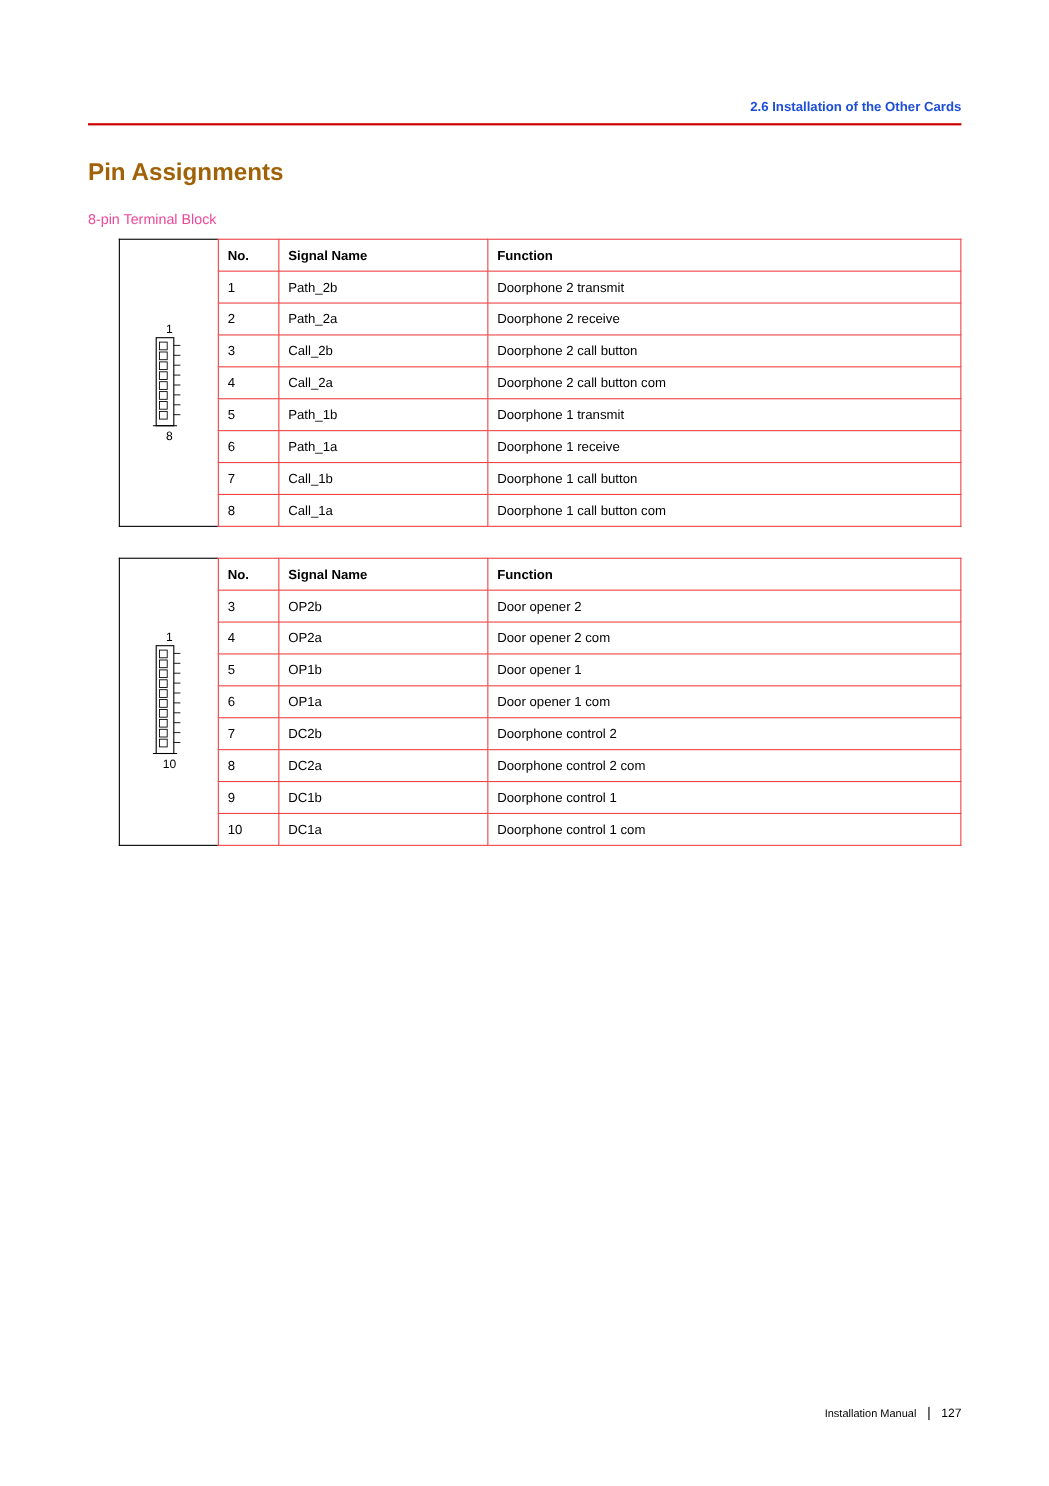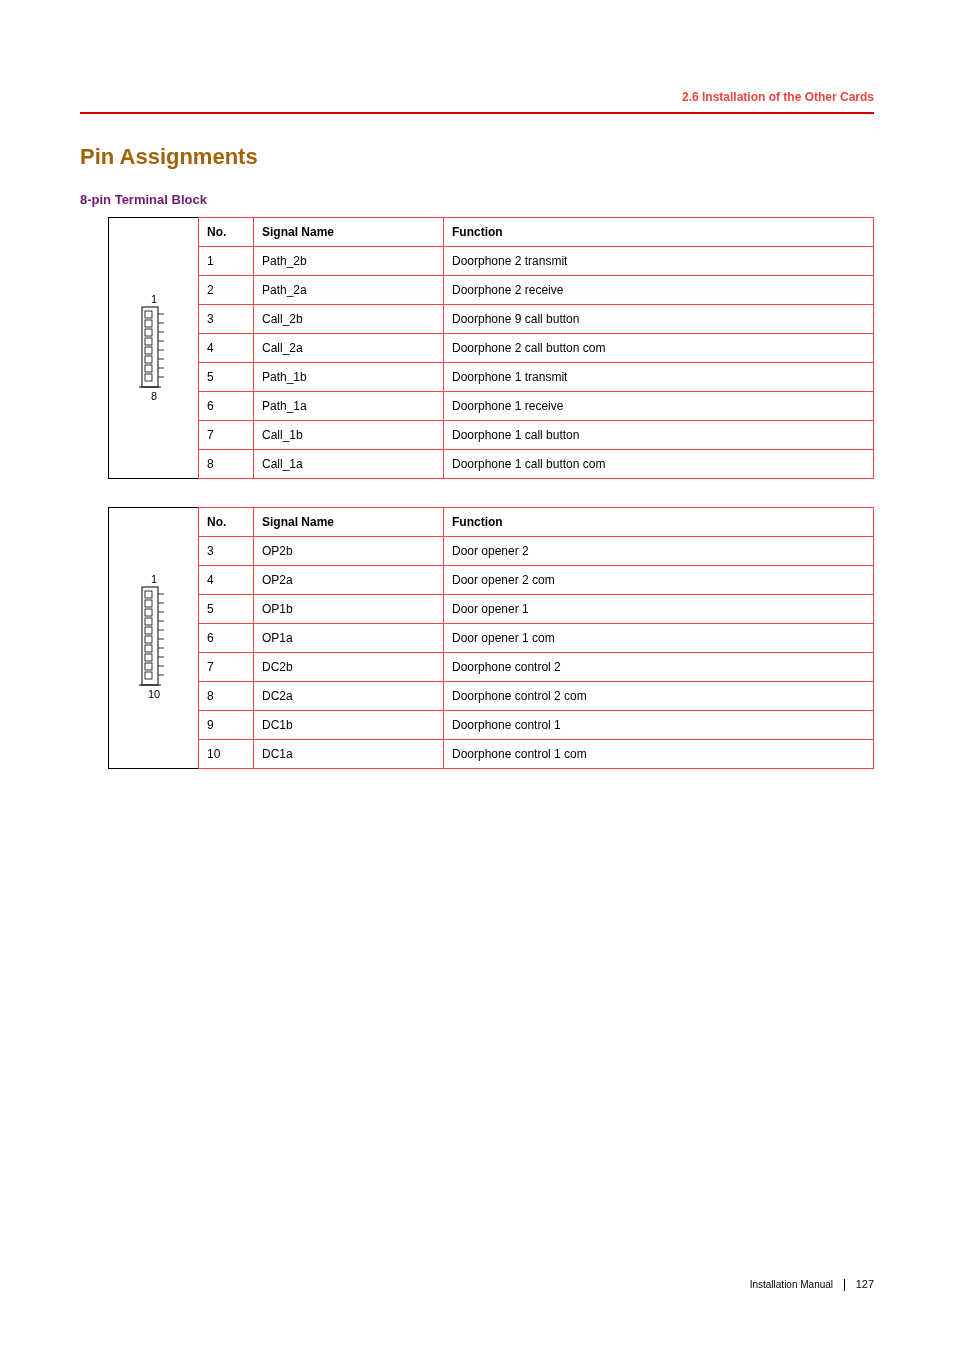--- a/index.html
+++ b/index.html
@@ -15,41 +15,41 @@
       position: relative;
       padding: 0;
     }
     .header-section {
       padding: 90px 80px 0 80px;
     }
     .header-title {
       text-align: right;
       font-size: 12px;
       font-weight: bold;
-      color: #ef4444;
+      color: #1d4ed8;
       padding-bottom: 8px;
     }
     .red-line {
       height: 2px;
       background: #c00;
       margin-bottom: 30px;
     }
     .content {
       padding: 0 80px;
     }
     .main-heading {
       color: #a16207;
       font-size: 22px;
       font-weight: bold;
       margin-bottom: 22px;
     }
     .sub-heading {
       font-size: 13px;
-      font-weight: bold;
-      color: #701a75;
+      font-weight: normal;
+      color: #ec4899;
       margin-bottom: 10px;
     }
     .table-wrapper {
       display: flex;
       margin-bottom: 28px;
       margin-left: 28px;
     }
     .table-image {
       width: 90px;
       border: 1px solid #000;
@@ -157,21 +157,21 @@
             <td>Doorphone 2 transmit</td>
           </tr>
         <tr>
             <td>2</td>
             <td>Path_2a</td>
             <td>Doorphone 2 receive</td>
           </tr>
         <tr>
             <td>3</td>
             <td>Call_2b</td>
-            <td>Doorphone 9 call button</td>
+            <td>Doorphone 2 call button</td>
           </tr>
         <tr>
             <td>4</td>
             <td>Call_2a</td>
             <td>Doorphone 2 call button com</td>
           </tr>
         <tr>
             <td>5</td>
             <td>Path_1b</td>
             <td>Doorphone 1 transmit</td>

